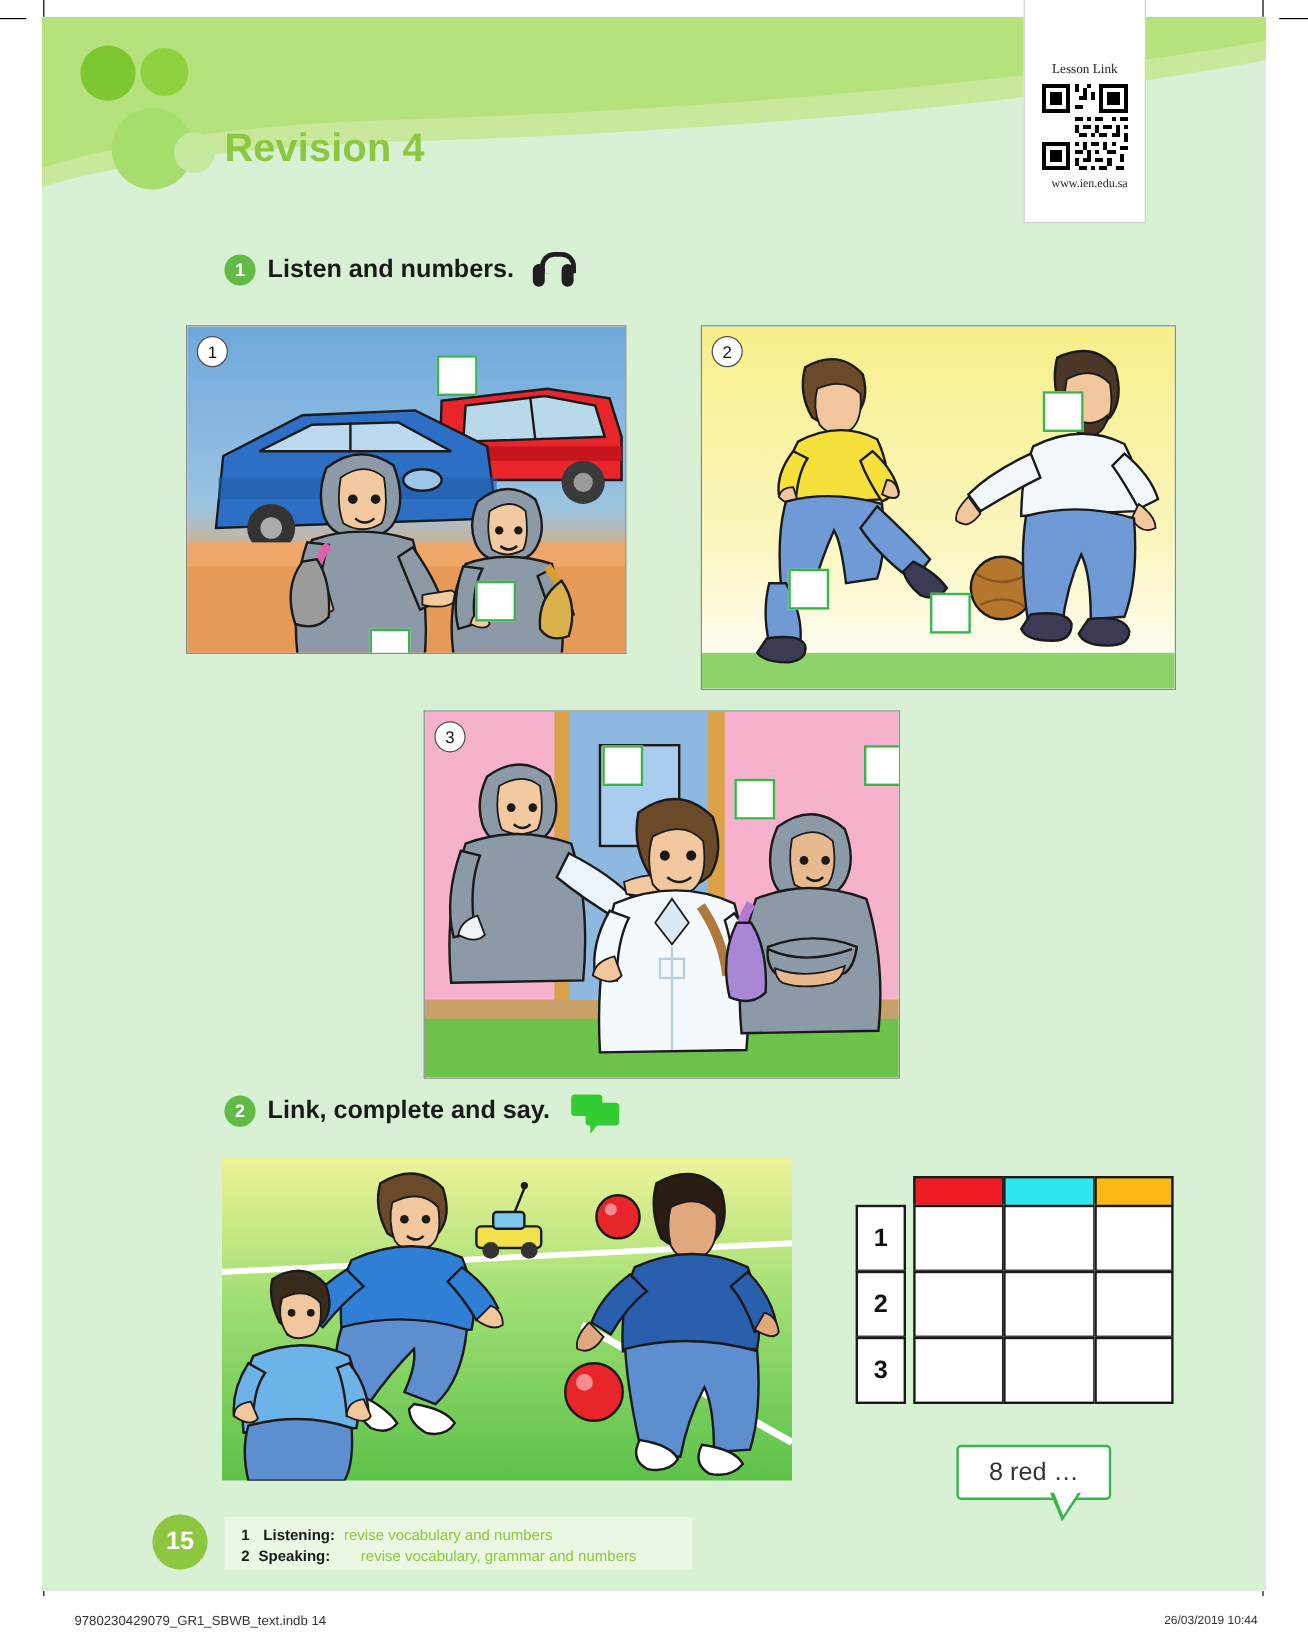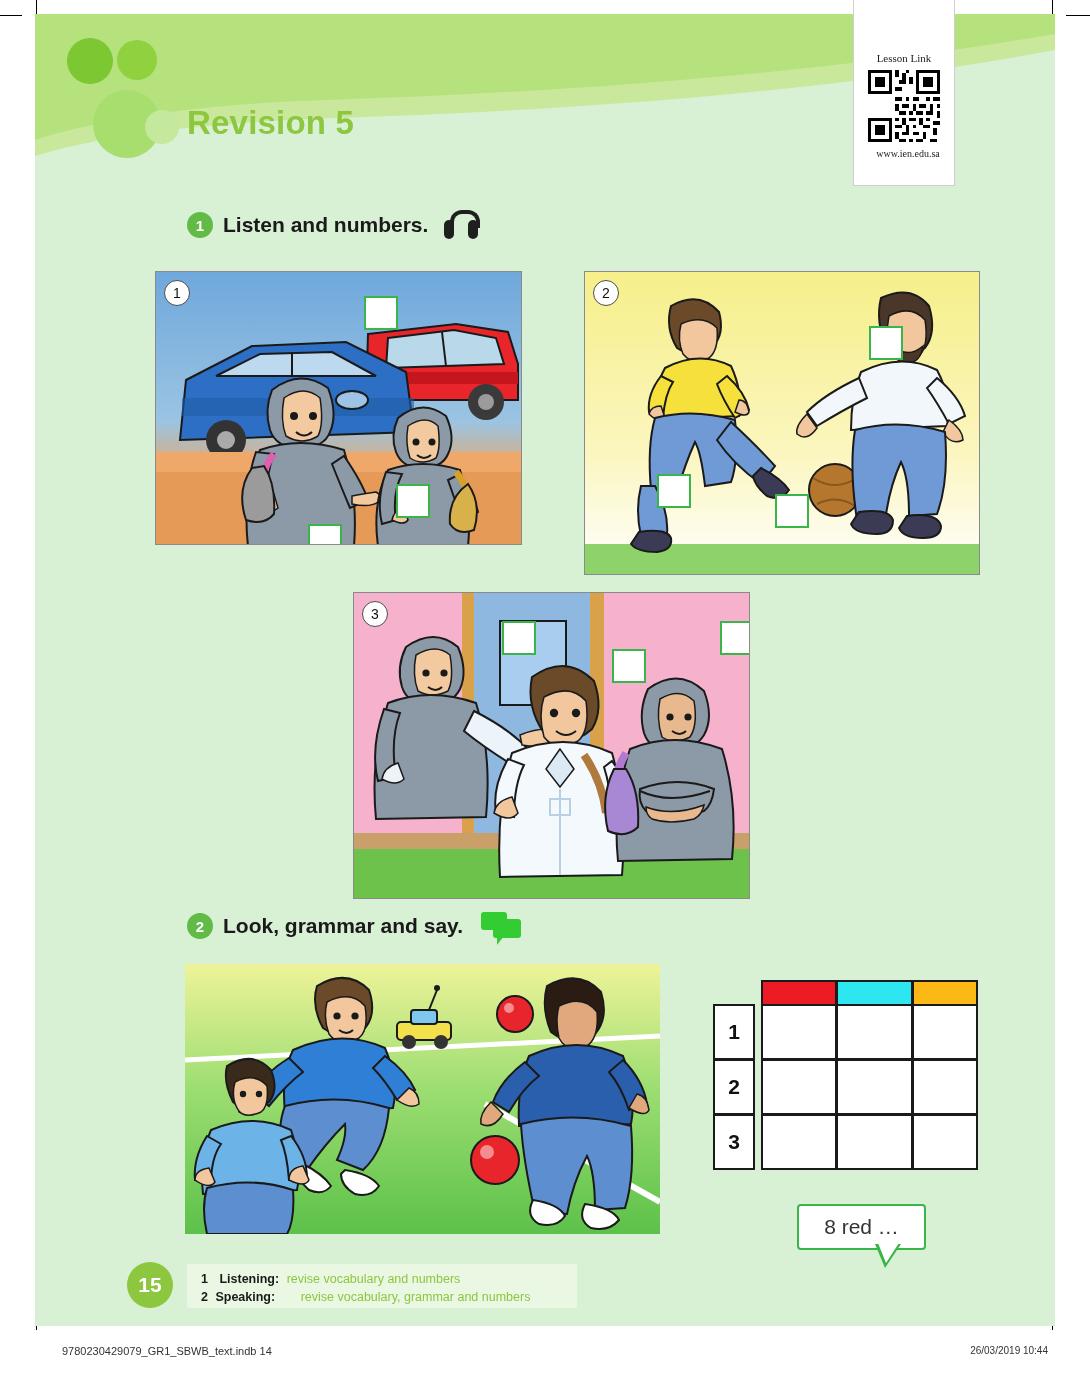--- a/index.html
+++ b/index.html
@@ -95,21 +95,21 @@
       <svg class="band-wave" viewBox="0 0 1020 145" preserveAspectRatio="none">
         <path d="M0,0 L1020,0 L1020,36 C820,74 560,96 300,104 C180,108 70,120 0,142 Z" fill="#c9e89c"></path>
         <path d="M0,0 L1020,0 L1020,20 C800,58 540,78 290,86 C170,90 68,104 0,126 Z" fill="#b6e27e"></path>
       </svg>
       <div class="dot dot1"></div>
       <div class="dot dot2"></div>
       <div class="dot dot3"></div>
       <div class="dot dot4"></div>
     </div>
 
-    <div class="page-title">Revision 5</div>
+    <div class="page-title">Revision 4</div>
 
     <div class="lesson-link">
       <div class="ll-title">Lesson Link</div>
       <svg class="qr" viewBox="0 0 21 21" shape-rendering="crispEdges">
         <rect width="21" height="21" fill="#fff"></rect>
         <g fill="#000">
           <rect x="0" y="0" width="7" height="1"></rect>
             <rect x="0" y="6" width="7" height="1"></rect>
           <rect x="0" y="0" width="1" height="7"></rect>
             <rect x="6" y="0" width="1" height="7"></rect>
@@ -356,21 +356,21 @@
         </g>
       </svg>
       <div class="pic-badge">3</div>
       <div class="ansbox" style="left:148px;top:28px;"></div>
       <div class="ansbox" style="left:258px;top:56px;"></div>
       <div class="ansbox" style="left:366px;top:28px;"></div>
     </div>
 
     <div class="ex-head" style="left:152px;top:898px;">
       <div class="ex-num">2</div>
-      <div class="ex-title">Look, grammar and say.</div>
+      <div class="ex-title">Link, complete and say.</div>
       <div class="bubble-icon">
         <div class="bi-back"></div>
           <div class="bi-front"></div>
           <div class="bi-tail"></div>
       </div>
     </div>
 
     <div class="pic" style="left:150px;top:950px;width:475px;height:270px;border:none;">
       <svg width="475" height="270" viewBox="0 0 475 270">
         <defs>

